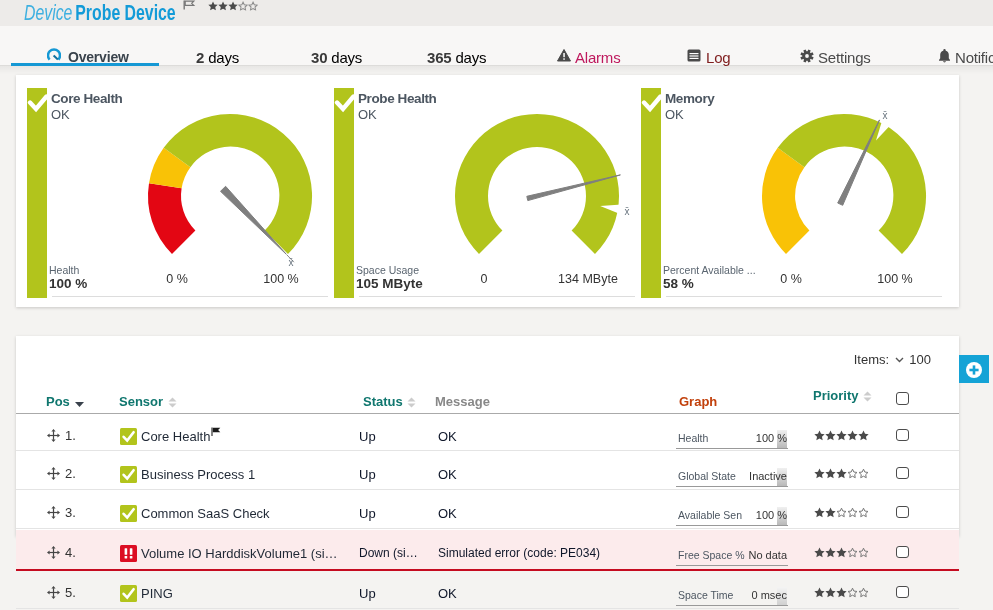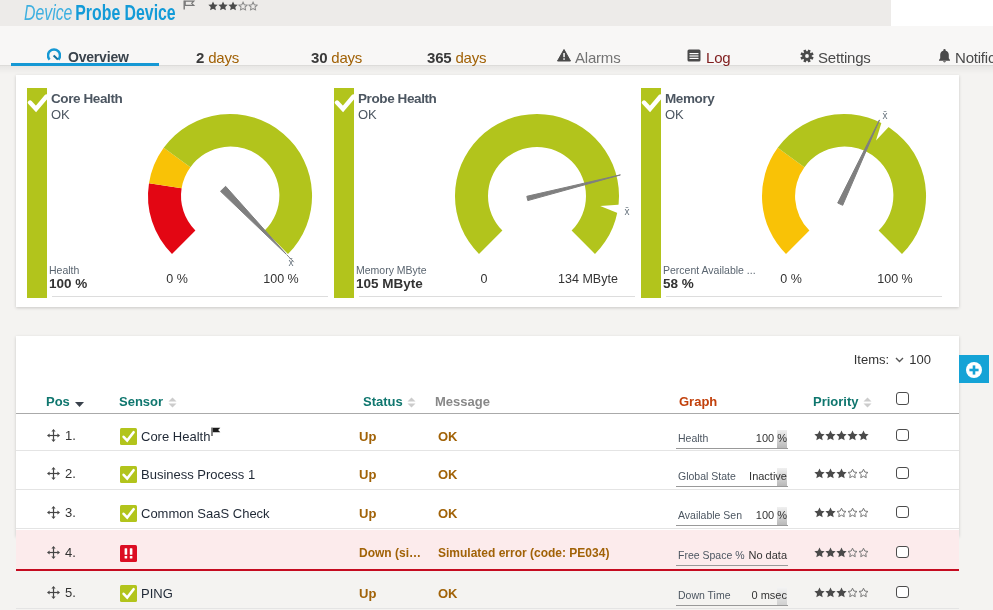--- a/index.html
+++ b/index.html
@@ -1,25 +1,25 @@
 <!DOCTYPE html>
 <html><head>
 <meta charset="utf-8">
 <style>
 * { margin:0; padding:0; box-sizing:border-box; }
 html,body { width:993px; height:610px; overflow:hidden; font-family:"Liberation Sans",sans-serif; background:#fff; position:relative; }
 .abs { position:absolute; }
-.titlebar { position:absolute; left:0; top:0; width:891px; height:26px; background:#edebe9; }
+.titlebar { position:absolute; left:0; top:0; width:993px; height:26px; background:#edebe9; }
 .title { position:absolute; left:24px; top:0px; font-size:22px; white-space:nowrap; transform:scaleX(0.72); transform-origin:0 0; }
 .title .it { font-style:italic; color:#3fb0e0; font-weight:400; margin-right:4px; }
 .title .bd { font-weight:700; color:#139bd8; }
 .tabbar { position:absolute; left:0; top:26px; width:993px; height:40px; background:#f8f7f6; border-bottom:1px solid #dddcda; }
 .tab { position:absolute; top:0; height:40px; font-size:15px; color:#4e4e4e; white-space:nowrap; letter-spacing:-0.2px; }
 .tab .num { font-weight:700; color:#3a3a3a; }
-.tab .lbl { color:#a16207; }
+.tab .lbl { color:#000000; }
 .activeline { position:absolute; left:11px; top:37px; width:148px; height:3px; background:#1598d4; }
 .tabtext { position:absolute; top:23px; white-space:nowrap; }
 .content { position:absolute; left:0; top:66px; width:993px; height:544px; background:#f4f3f1; }
 .topshadow { position:absolute; left:0; top:0; width:993px; height:8px; background:linear-gradient(to bottom, rgba(0,0,0,0.05), rgba(0,0,0,0)); }
 .card { position:absolute; background:#fff; box-shadow:0 1px 3px rgba(0,0,0,0.18); }
 .card1 { left:16px; top:8.5px; width:943px; height:232px; }
 .card2 { left:16px; top:270px; width:943px; height:200px; }
 .tile { position:absolute; top:13.5px; width:307px; height:210px; }
 .tile .bar { position:absolute; left:0; top:0; width:20px; height:210px; background:#b2c41c; }
 .tile .ttl { position:absolute; left:24px; top:3px; font-size:13.5px; font-weight:700; color:#4c5661; letter-spacing:-0.4px; }
@@ -35,21 +35,21 @@
 .sorti svg { vertical-align:-2px; margin-left:1px; }
 .cb { width:12.5px; height:12.5px; border:1.5px solid #4c4c4c; border-radius:3px; background:#fff; }
 .hline { left:0; width:943px; height:1px; }
 .row { position:absolute; left:0; width:943px; }
 .row.sep { border-bottom:1px solid #e4e4e4; }
 .row4 { background:#fcebec; border-bottom:2.5px solid #c50b20; }
 .mv { position:absolute; left:31px; top:50%; margin-top:-3.5px; }
 .rnum { position:absolute; left:49px; top:50%; margin-top:-3px; font-size:13px; line-height:13px; color:#333; }
 .sic { position:absolute; left:104px; top:50%; margin-top:-4px; }
 .sname { position:absolute; left:125px; top:50%; margin-top:-2px; font-size:13px; line-height:14px; color:#1f2835; white-space:nowrap; }
-.st, .msg { position:absolute; top:50%; margin-top:-2px; font-size:13px; line-height:13px; color:#a16207;font-weight:bold; }
+.st, .msg { position:absolute; top:50%; margin-top:-2px; font-size:13px; line-height:13px; color:#0f172a; }
 .st { left:343px; }
 .msg { left:422px; }
 .graph { position:absolute; left:660px; width:112px; height:18px; top:50%; margin-top:-1px; border-bottom:1px solid #999; }
 .gl { position:absolute; left:2px; top:1px; font-size:10.5px; color:#4c5661; white-space:nowrap; }
 .gv { position:absolute; right:1px; top:1px; font-size:11px; color:#333; white-space:nowrap; }
 .gbar { position:absolute; right:1px; top:-1px; width:10px; height:18px; background:linear-gradient(to bottom,#f0f0f0,#b9b9b9); }
 .stars { position:absolute; left:798px; top:50%; margin-top:-2.5px; }
 .rcb { position:absolute; left:880px; top:50%; margin-top:-3.5px; }
 </style>
 </head>
@@ -97,21 +97,21 @@
     </div>
   <div class="tab" style="left:427px">
       <div class="tabtext"><span class="num">365</span> <span class="lbl">days</span></div>
     </div>
   <svg class="abs" style="left:557px;top:23px" width="14" height="13" viewBox="0 0 14 13">
       <path d="M7 0.5 L13.5 12 L0.5 12 Z" fill="#4a4a4a" stroke="#4a4a4a" stroke-linejoin="round"></path>
       <rect x="6.3" y="4" width="1.5" height="4.2" fill="#fff"></rect>
       <rect x="6.3" y="9.3" width="1.5" height="1.5" fill="#fff"></rect>
     </svg>
   <div class="tab" style="left:575px">
-      <div class="tabtext" style="color:#737373">Alarms</div>
+      <div class="tabtext" style="color:#be185d">Alarms</div>
     </div>
   <svg class="abs" style="left:687px;top:23px" width="14" height="13" viewBox="0 0 14 13">
       <rect x="0.5" y="0.5" width="13" height="12" rx="1.5" fill="#4a4a4a"></rect>
       <rect x="2.5" y="4" width="9" height="1.2" fill="#fff"></rect>
       <rect x="2.5" y="6.4" width="9" height="1.2" fill="#fff"></rect>
       <rect x="2.5" y="8.8" width="9" height="1.2" fill="#fff"></rect>
     </svg>
   <div class="tab" style="left:706px">
       <div class="tabtext" style="color:#7f1d1d">Log</div>
     </div>
@@ -169,21 +169,21 @@
           <path d="M3 9.5 L9 16 L19.5 3.5" fill="none" stroke="#fff" stroke-width="4.4" stroke-linecap="round"></path>
         </svg>
       <div class="ttl">Probe Health</div>
       <div class="ok">OK</div>
       <svg class="gsvg" width="220" height="200" viewBox="0 0 220 200">
         <path d="M52.0 168.0 A82 82 0 1 1 168.0 168.0 L144.6 144.6 A49 49 0 1 0 75.4 144.6 Z" fill="#b2c41c"></path>
         <path d="M194.6 118.4 L193.0 128.1 L173.2 120.0 Z" fill="#fff"></path>
         <path d="M100.8 114.6 L193.4 88.9 L99.8 110.3 Z" fill="#7f7f7f" stroke="#7f7f7f" stroke-width="1" stroke-linejoin="round"></path>
         <text x="200" y="129" font-size="10" fill="#69757f" text-anchor="middle">x̄</text>
       </svg>
-      <div class="blbl">Memory MByte</div>
+      <div class="blbl">Space Usage</div>
       <div class="bval">105 MByte</div>
       <div class="l0">0</div>
       <div class="l100">134 MByte</div>
       <div class="tline"></div>
     </div>
     <div class="tile" style="left:625px">
       <div class="bar"></div>
       <svg class="abs" style="left:0px;top:5px" width="22" height="20" viewBox="0 0 22 20">
           <path d="M3 9.5 L9 16 L19.5 3.5" fill="none" stroke="#fff" stroke-width="4.4" stroke-linecap="round"></path>
         </svg>
@@ -213,21 +213,21 @@
     <div class="hdr abs" style="left:103px;top:58px">Sensor <span class="sorti"><svg width="9" height="11" viewBox="0 0 9 11">
             <path d="M0.5 4.5 L8.5 4.5 L4.5 0.5 Z" fill="#ccc"></path>
             <path d="M0.5 6.5 L8.5 6.5 L4.5 10.5 Z" fill="#ccc"></path>
           </svg></span></div>
     <div class="hdr abs" style="left:347px;top:58px">Status <span class="sorti"><svg width="9" height="11" viewBox="0 0 9 11">
             <path d="M0.5 4.5 L8.5 4.5 L4.5 0.5 Z" fill="#ccc"></path>
             <path d="M0.5 6.5 L8.5 6.5 L4.5 10.5 Z" fill="#ccc"></path>
           </svg></span></div>
     <div class="hdr abs" style="left:419px;top:58px;color:#888">Message</div>
     <div class="hdr abs" style="left:663px;top:58px;color:#c2410c">Graph</div>
-    <div class="hdr abs" style="left:797px;top:58px">Priority <span class="sorti"><svg width="9" height="11" viewBox="0 0 9 11">
+    <div class="hdr abs" style="left:797px;top:52px">Priority <span class="sorti"><svg width="9" height="11" viewBox="0 0 9 11">
             <path d="M0.5 4.5 L8.5 4.5 L4.5 0.5 Z" fill="#ccc"></path>
             <path d="M0.5 6.5 L8.5 6.5 L4.5 10.5 Z" fill="#ccc"></path>
           </svg></span></div>
     <div class="cb abs" style="left:880px;top:56px"></div>
     <div class="hline abs" style="top:77px;background:#aaa"></div>
     <div class="row sep" style="top:78px;height:37px">
       <svg class="mv" width="13" height="13" viewBox="0 0 13 13">
           <g fill="#454545">
             <rect x="5.9" y="2.2" width="1.2" height="8.6"></rect>
             <rect x="2.2" y="5.9" width="8.6" height="1.2"></rect>
@@ -352,20 +352,21 @@
       <div class="rnum">4.</div>
       <svg class="sic" width="17" height="17" viewBox="0 0 17 17">
           <rect width="17" height="17" rx="1.5" fill="#dc0e23"></rect>
           <g fill="#fff">
             <rect x="4.6" y="3.2" width="2.6" height="6.6" rx="0.6"></rect>
             <rect x="4.6" y="11" width="2.6" height="2.6" rx="0.6"></rect>
             <rect x="9.8" y="3.2" width="2.6" height="6.6" rx="0.6"></rect>
             <rect x="9.8" y="11" width="2.6" height="2.6" rx="0.6"></rect>
           </g>
         </svg>
+      <div class="sname">Volume IO HarddiskVolume1 (si…</div>
       <div class="st" style="font-size:12px">Down (si…</div>
       <div class="msg" style="font-size:12px">Simulated error (code: PE034)</div>
       <div class="graph">
           <span class="gl">Free Space %</span>
           <span class="gv">No data</span>
         </div>
       <svg class="stars" width="56" height="11" viewBox="0 0 56 11">
           <g fill="#4a4a4a">
             <use href="#stf" x="0"></use>
             <use href="#stf" x="11"></use>
@@ -392,21 +393,21 @@
       <div class="rnum">5.</div>
       <svg class="sic" width="17" height="17" viewBox="0 0 17 17">
           <rect width="17" height="17" rx="1.5" fill="#b2c41c"></rect>
           <path d="M3.6 8.8 L7.2 12.6 L13.6 4.2" fill="none" stroke="#fff" stroke-width="2.6" stroke-linecap="round"></path>
         </svg>
       <div class="sname">PING</div>
       <div class="st">Up</div>
       <div class="msg">OK</div>
       <div class="graph">
           <div class="gbar" style="background:linear-gradient(to bottom,#f4f4f4,#d0d0d0)"></div>
-          <span class="gl">Down Time</span>
+          <span class="gl">Space Time</span>
           <span class="gv">0 msec</span>
         </div>
       <svg class="stars" width="56" height="11" viewBox="0 0 56 11">
           <g fill="#4a4a4a">
             <use href="#stf" x="0"></use>
             <use href="#stf" x="11"></use>
             <use href="#stf" x="22"></use>
           </g>
           <g fill="none" stroke="#777" stroke-width="1">
             <use href="#ste" x="33"></use>

